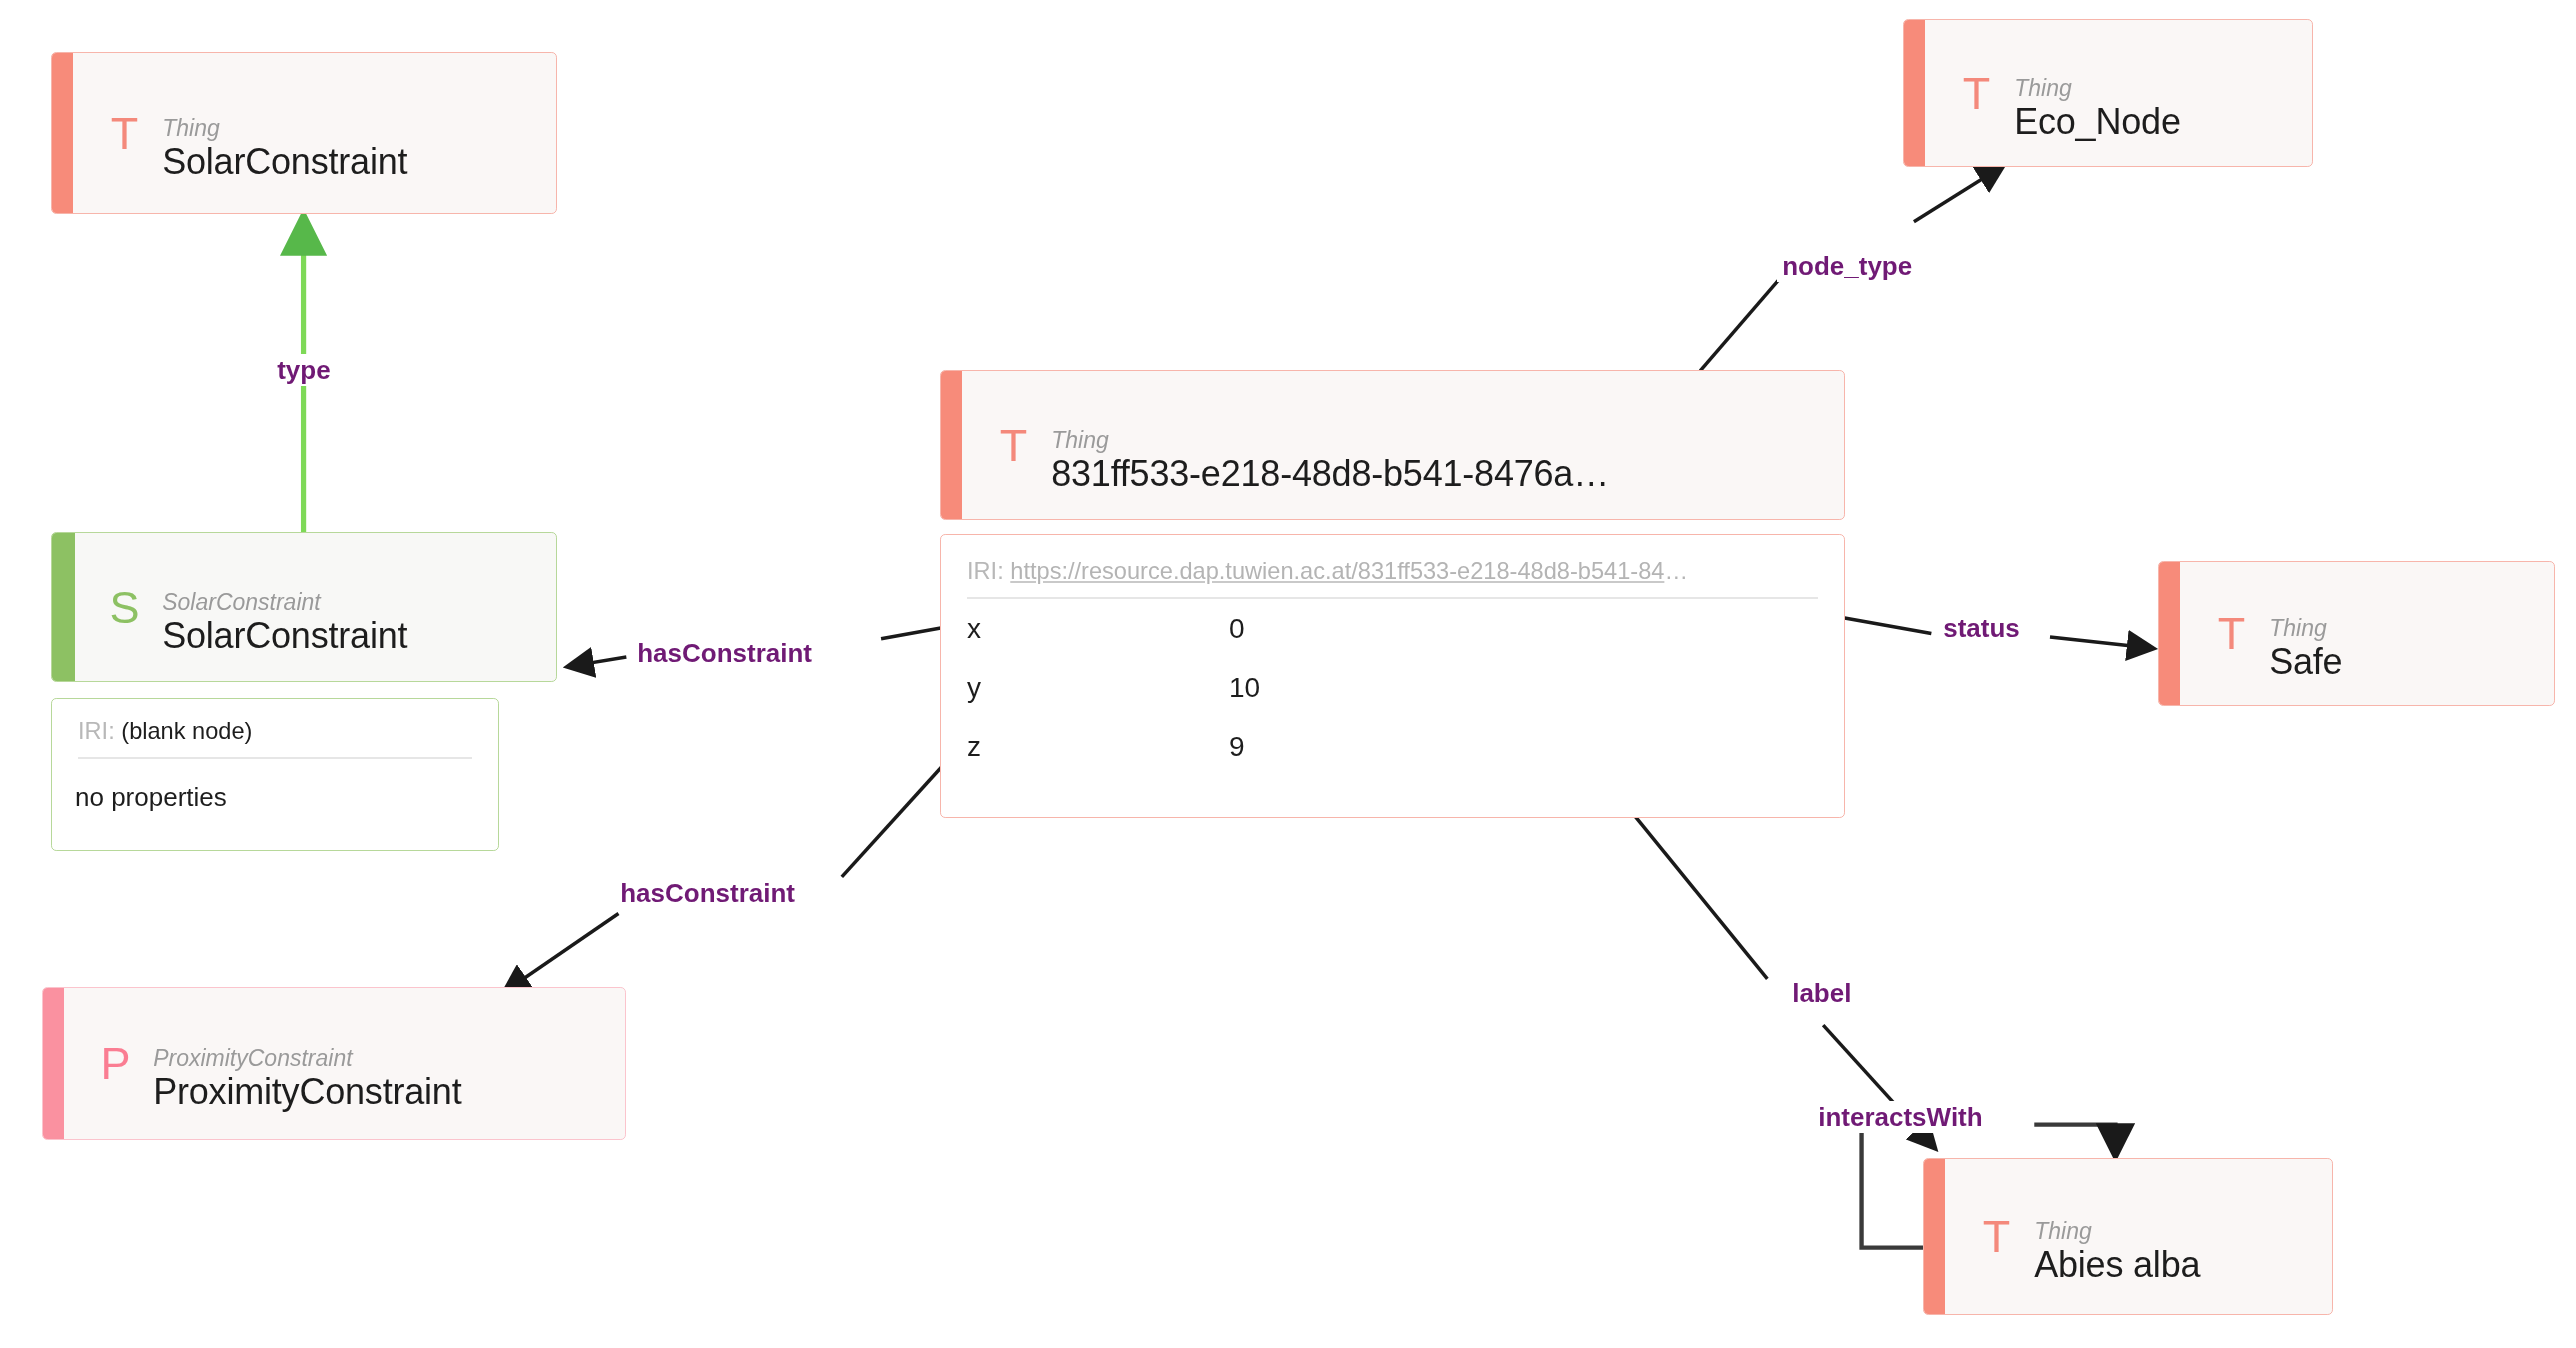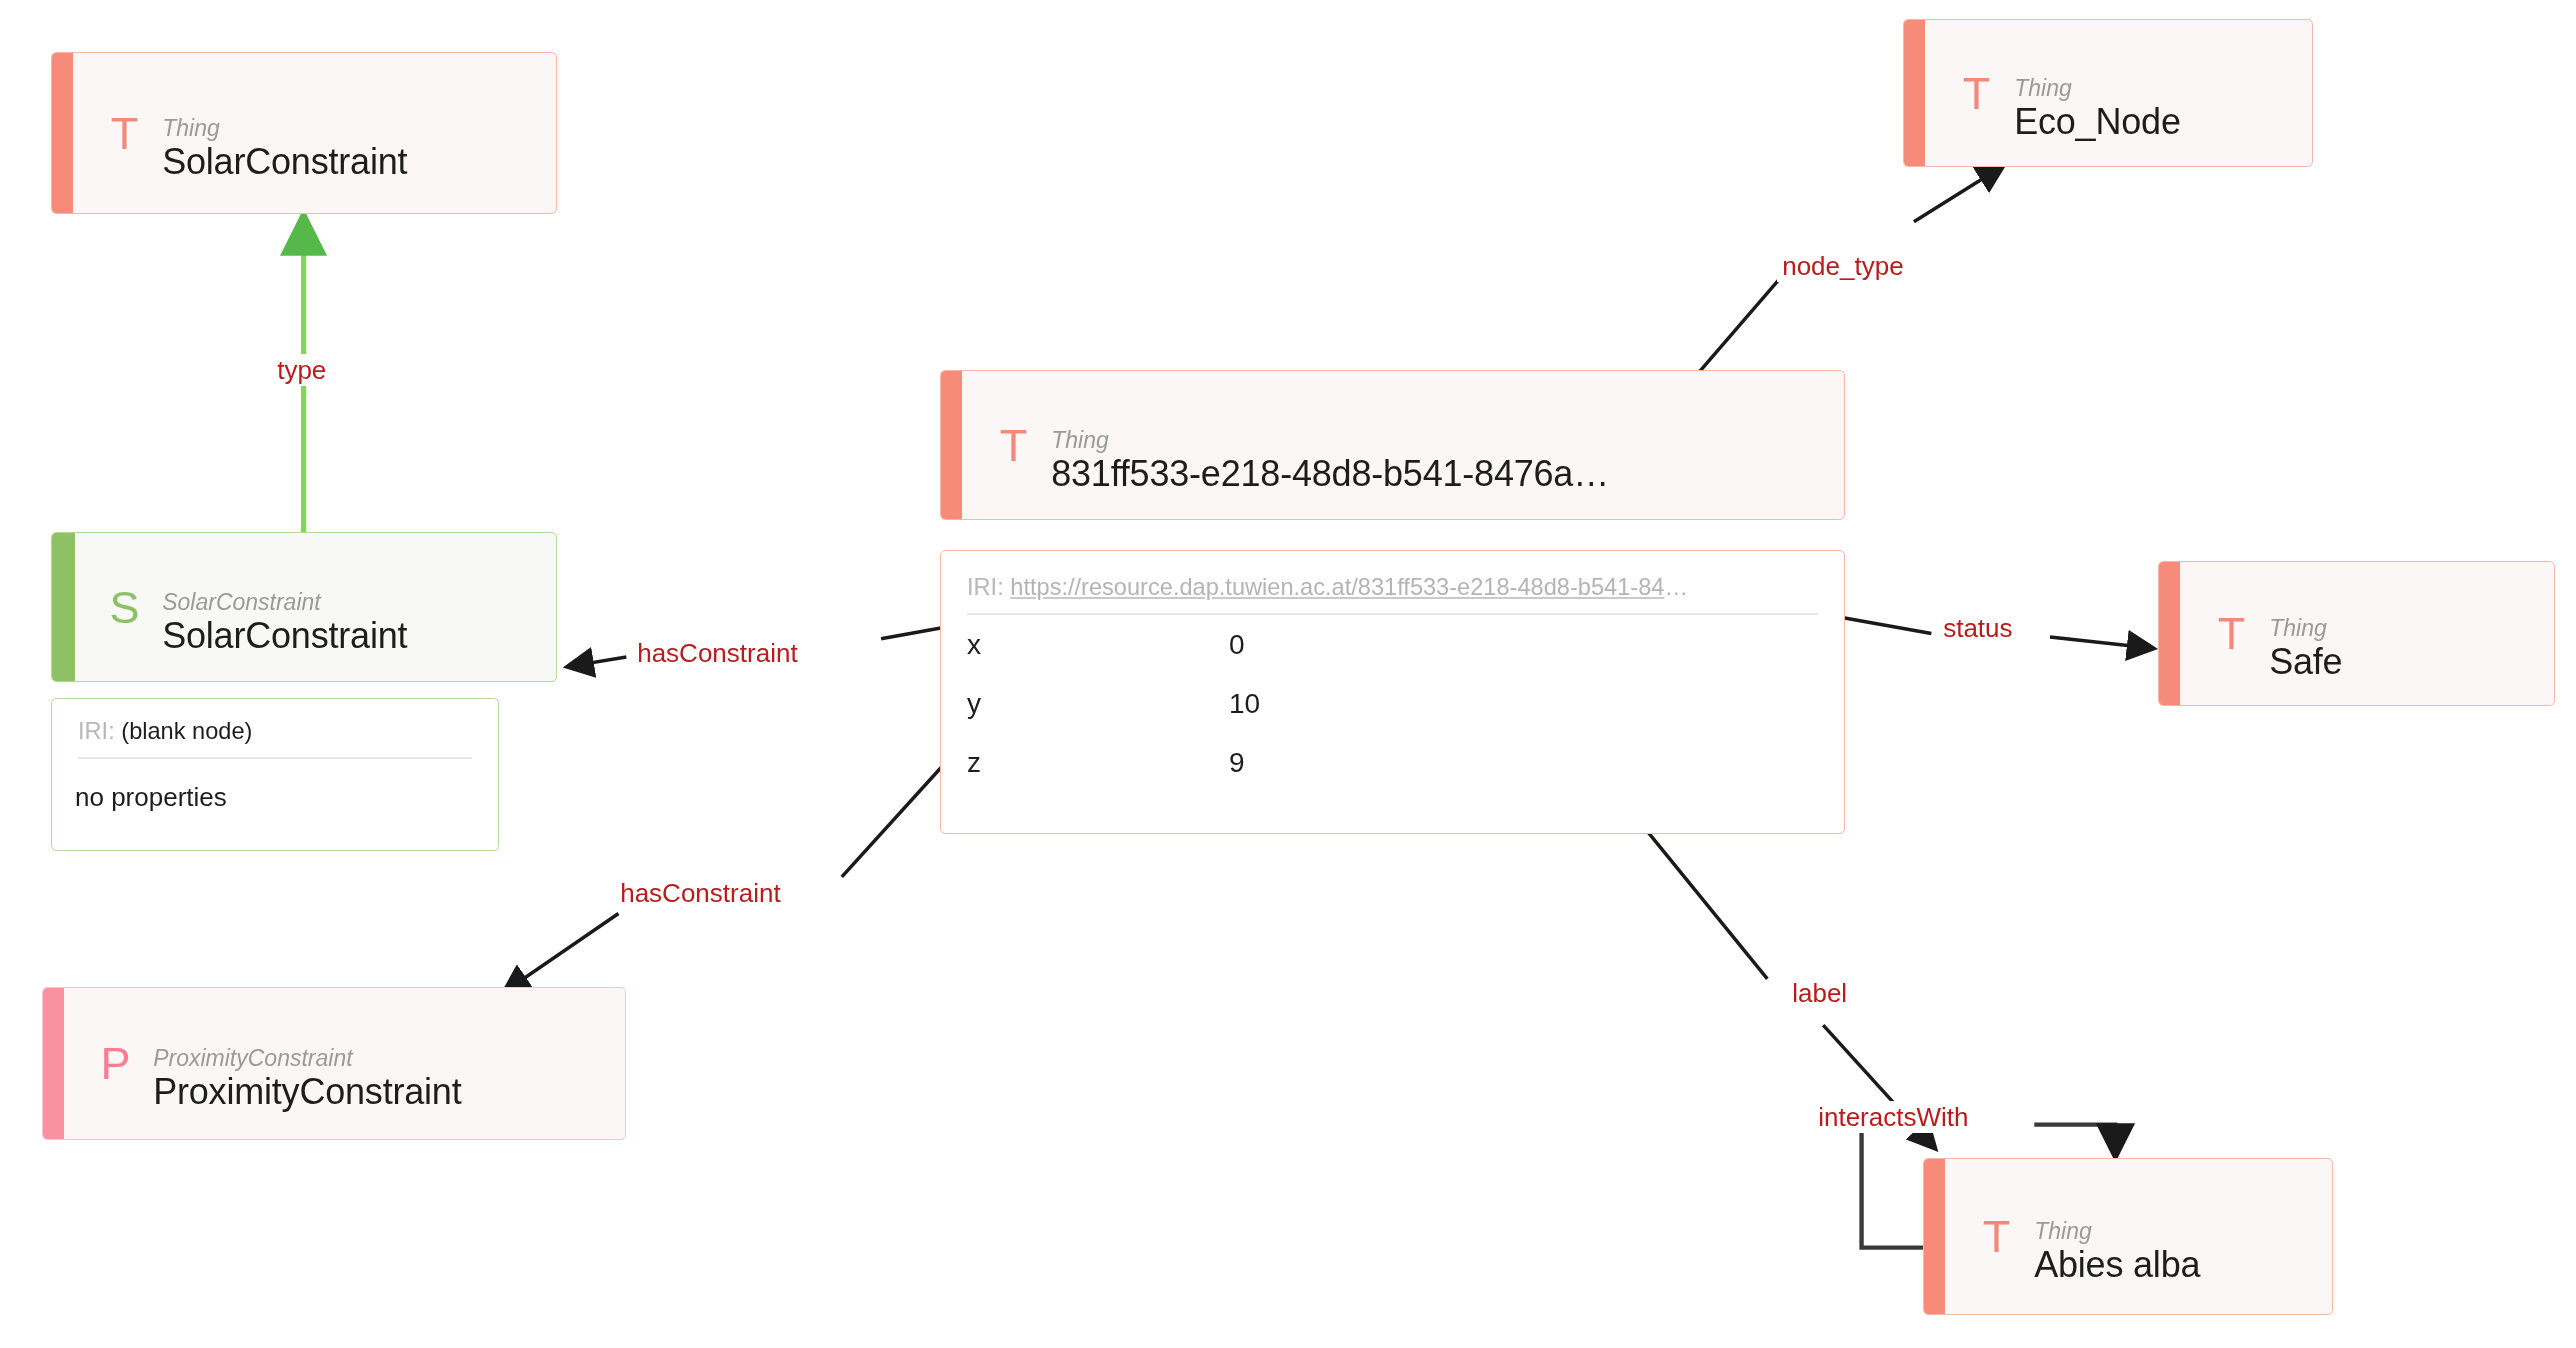--- a/index.html
+++ b/index.html
@@ -95,21 +95,21 @@
   .theme-pink .accent { background: #fa91a0; }
   .theme-pink .node-badge { color: #fa7d92; }
 
   
   .detail-box {
     position: absolute;
     box-sizing: border-box;
     background: #ffffff;
     border-radius: 5.2px;
   }
-  .detail-box.coral { border: 1.7px solid #f7b5ab; margin-top: 16px; }
+  .detail-box.coral { border: 1.7px solid #f7b5ab; }
   .detail-box.green { border: 1.7px solid #b7d89a; }
 
   .iri-row {
     padding: 23px 26px 0 26px;
     font-size: 23.6px;
     color: #b4b4b4;
     white-space: nowrap;
     overflow: hidden;
     text-overflow: clip;
   }
@@ -142,22 +142,22 @@
   .no-props {
     font-size: 26px;
     color: #1d1d1d;
     padding: 23px 0 0 23px;
   }
 
   
   .edge-label {
     position: absolute;
     font-size: 26px;
-    font-weight: normal;
-    color: #b91c1c;
+    font-weight: bold;
+    color: #701a75;
     white-space: nowrap;
     background: #ffffff;
     padding: 1.7px 5.2px;
     line-height: 1.1;
   }
 </style>
 </head>
 <body>
 
 <div id="canvas">

